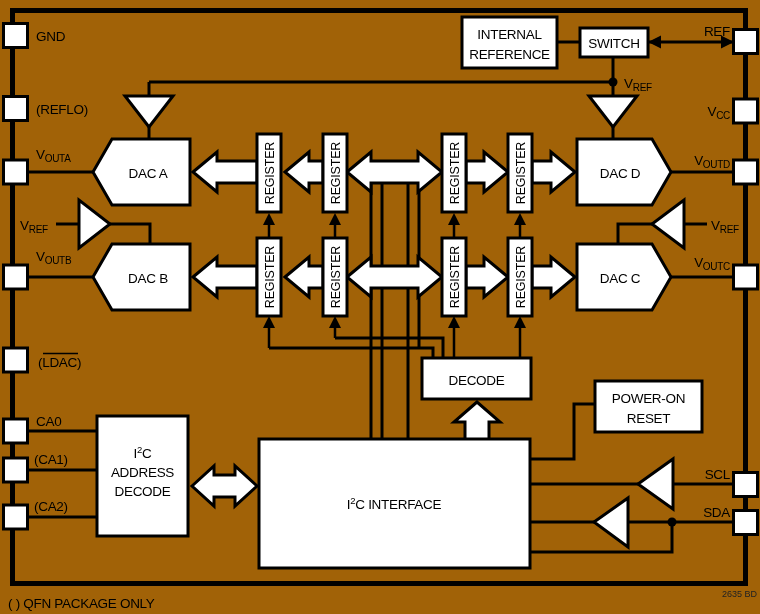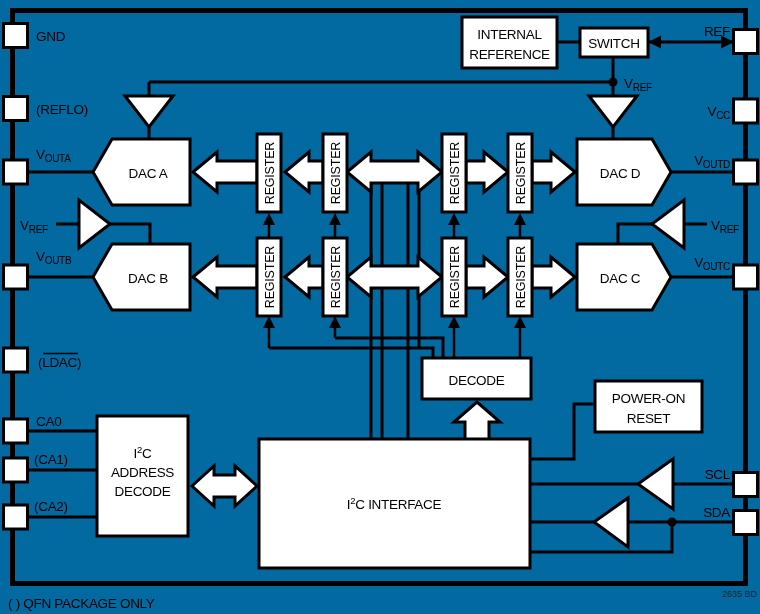--- a/index.html
+++ b/index.html
@@ -1,16 +1,16 @@
 <!DOCTYPE html>
 <html><head>
 <meta charset="utf-8">
 <style>
   html,body{margin:0;padding:0;background:#ffffff;}
-  .stage{width:760px;height:614px;position:relative;background:#0369a1;}
+  .stage{width:760px;height:614px;position:relative;background:#a16207;}
   svg{display:block;}
   text{font-family:"Liberation Sans","DejaVu Sans",sans-serif;fill:#000;letter-spacing:-0.3px;}
   .t{font-size:13.5px;}
   .treg{font-size:12.5px;letter-spacing:-0.2px;}
   .sub{font-size:10px;}
   .sup{font-size:9.5px;}
   .tfoot{font-size:13.5px;}
   .tcode{font-size:9px;letter-spacing:0;fill:#222;}
   .ln{stroke:#000;stroke-width:3;fill:none;}
   .lnthin{stroke:#000;stroke-width:2.5;fill:none;}

